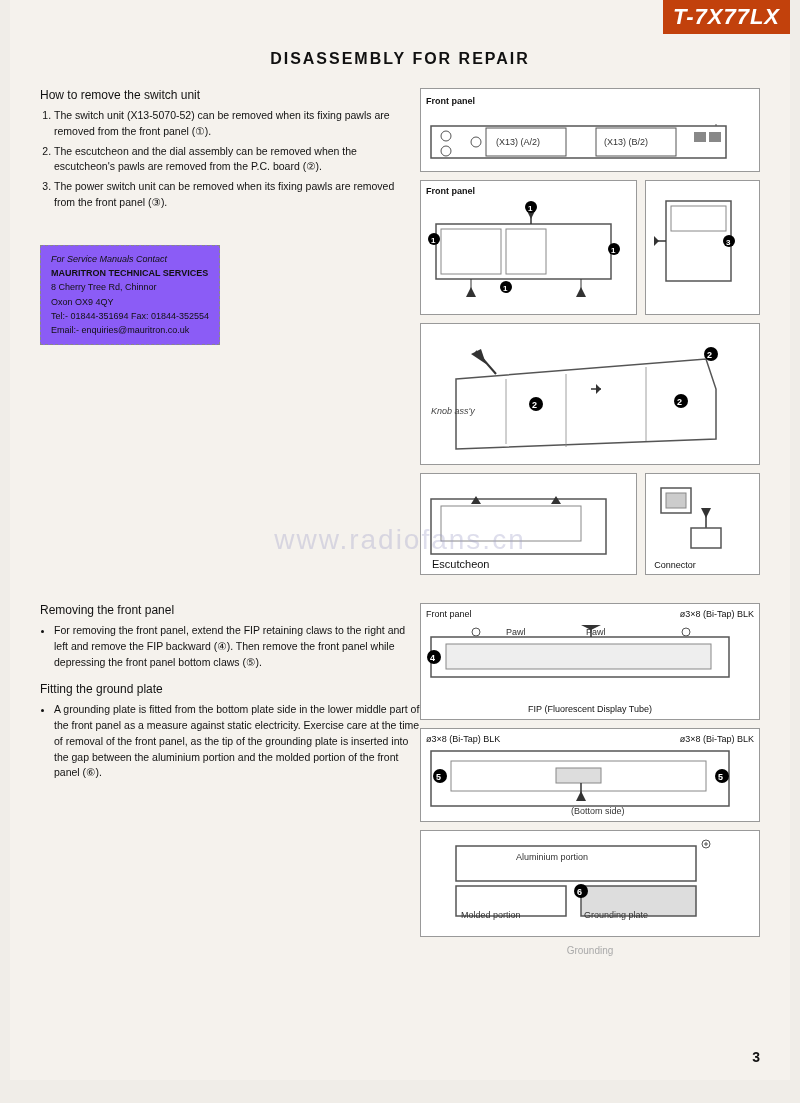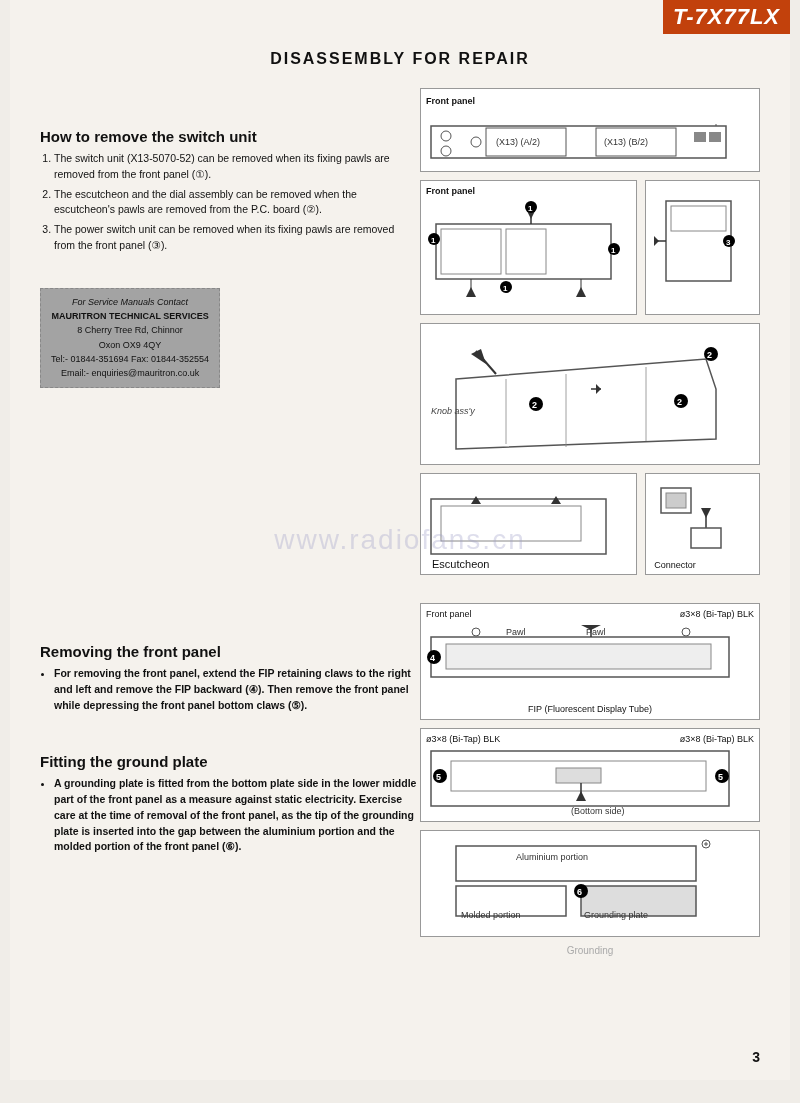--- a/index.html
+++ b/index.html
@@ -58,24 +58,23 @@
       flex: 1;
       min-width: 0;
     }
 
     .col-right {
       width: 340px;
       flex-shrink: 0;
     }
 
     .section-heading {
-      font-size: 15px;
-      font-weight: 700;
+      font-size: 12px;
+      font-weight: 400;
       margin-bottom: 6px;
-      margin-top: 40px;
     }
 
     .section-body {
       font-size: 10.5px;
       line-height: 1.5;
     }
 
     .section-body ol {
       padding-left: 14px;
     }
@@ -84,23 +83,22 @@
       margin-bottom: 4px;
     }
 
     
     .service-box {
       border: 1px dashed #888;
       padding: 6px 10px;
       margin-top: 20px;
       font-size: 9px;
       line-height: 1.6;
-      background: #a3a3a3;
+      background: #8b5cf6;
       display: inline-block;
-      text-align: center;
     }
 
     .service-box .service-title {
       font-style: italic;
       font-size: 9px;
     }
 
     .service-box .service-company {
       font-weight: 900;
       font-size: 9px;
@@ -135,21 +133,20 @@
       width: 340px;
     }
 
     .bullet-section {
       margin-bottom: 12px;
     }
 
     .bullet-section ul {
       list-style: disc;
       padding-left: 14px;
-      font-weight: bold;
     }
 
     .bullet-section ul li {
       font-size: 10.5px;
       line-height: 1.5;
       margin-bottom: 3px;
     }
 
     
     .page-number {

